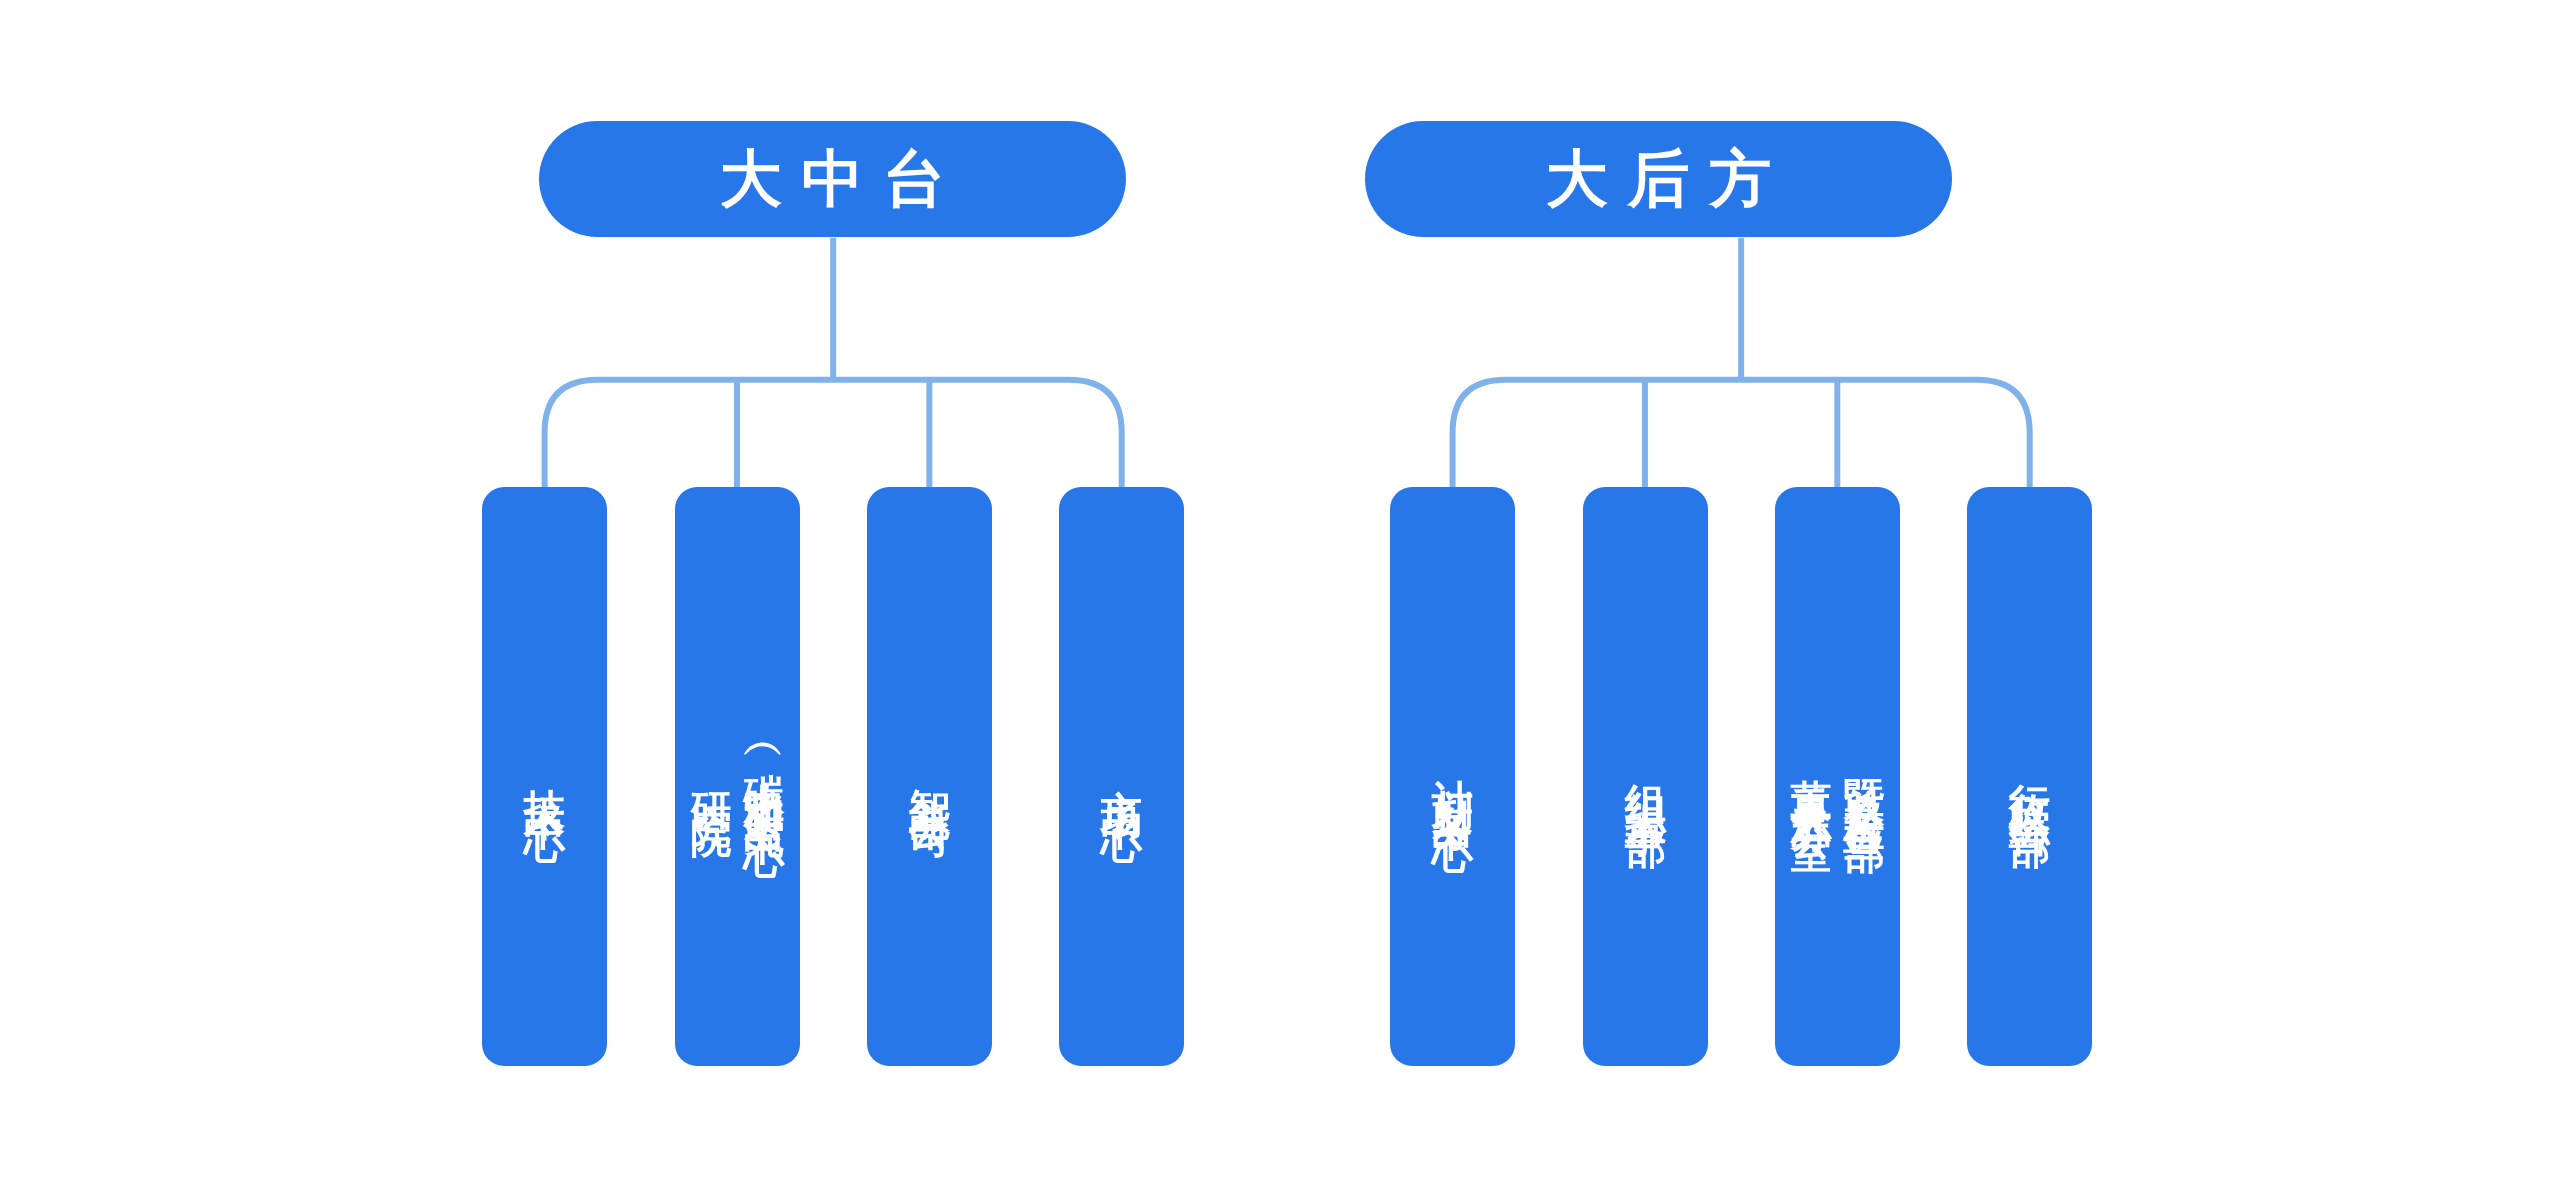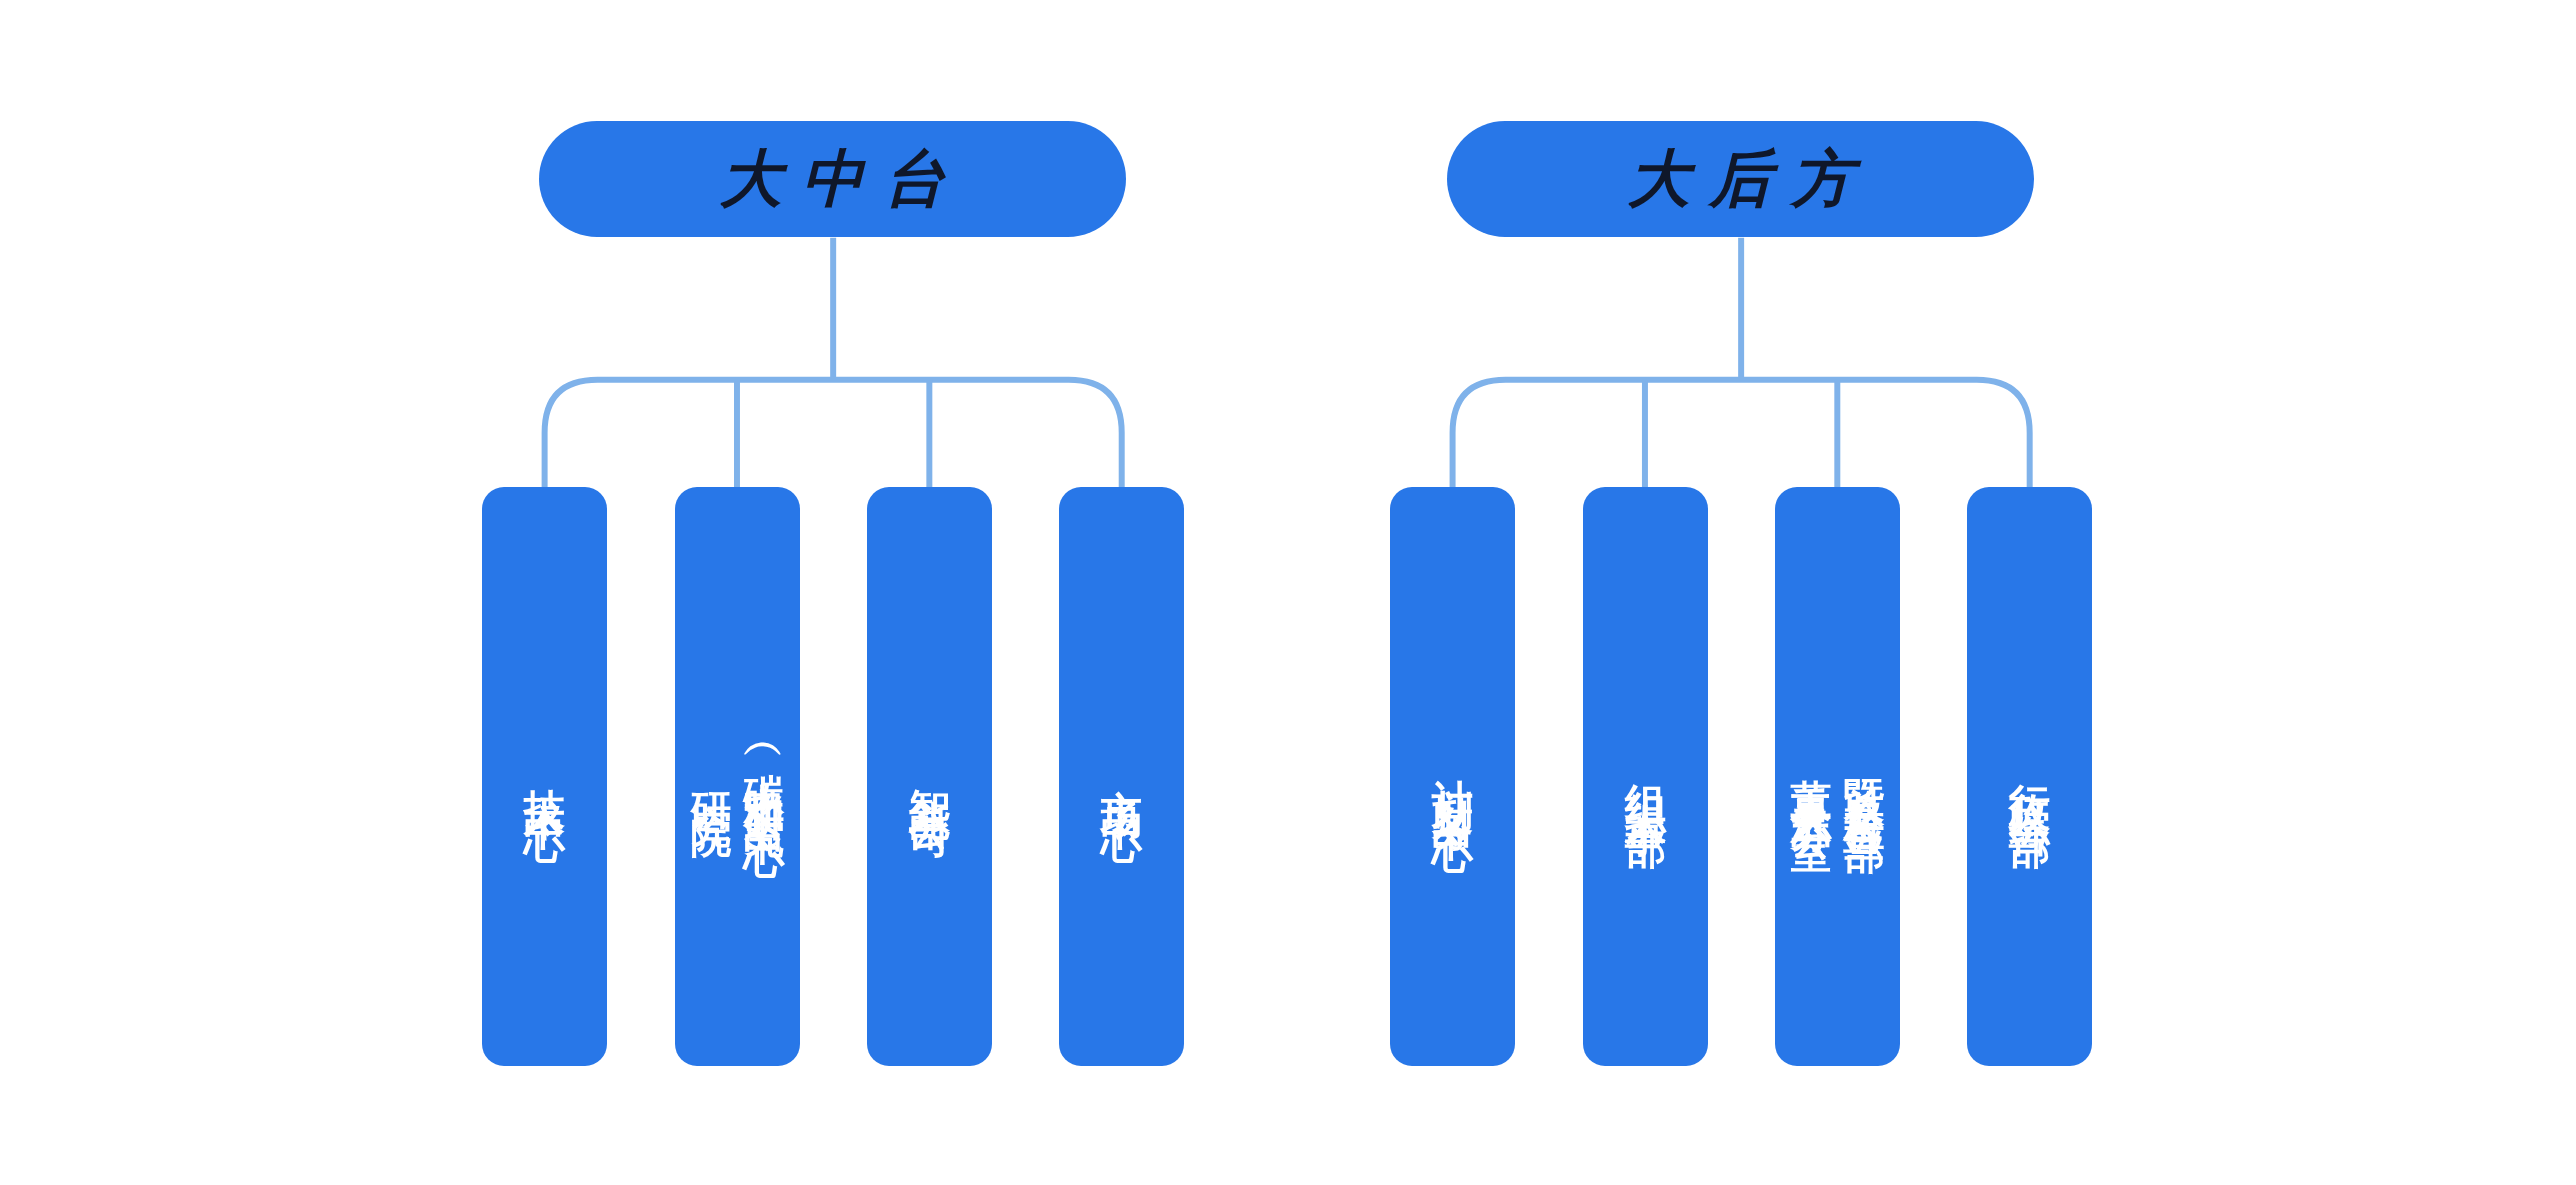--- a/index.html
+++ b/index.html
@@ -8,36 +8,36 @@
     font-family:"Liberation Sans",sans-serif;overflow:hidden;
   }
   .connectors{position:absolute;left:0;top:0;width:2576px;height:1186px;}
   .connectors path{fill:none;stroke-width:7px;}
   .pill{
     position:absolute;top:121px;width:587px;height:116px;
     background:#2877E8;border-radius:58px;
     display:flex;align-items:center;justify-content:center;
   }
   .pill-label{
-    color:#0f172a;font-size:62px;font-weight:700;
-    letter-spacing:0.32em;padding-left:0.32em;white-space:nowrap;font-style:italic;
+    color:#ffffff;font-size:62px;font-weight:700;
+    letter-spacing:0.32em;padding-left:0.32em;white-space:nowrap;
   }
   .child{
     position:absolute;top:487px;width:125px;height:579px;
     background:#2877E8;border-radius:22px;
     display:flex;align-items:center;justify-content:center;
   }
   .child-label{
     writing-mode:vertical-lr;text-orientation:mixed;
     white-space:pre-line;text-align:center;
     color:#ffffff;font-size:41px;font-weight:700;
     line-height:53px;letter-spacing:10.3px;
   }
   
-  .t1root{left:539px;}  .t2root{left:1447px;text-align:center;}
+  .t1root{left:539px;}  .t2root{left:1365px;text-align:center;}
   .t1c1{left:482px;}  .t1c2{left:675px;}  .t1c3{left:867px;} .t1c4{left:1059px;}
   .t2c1{left:1390px;} .t2c2{left:1583px;} .t2c3{left:1775px;} .t2c4{left:1967px;}
 </style>
 </head>
 <body>
 
 <div class="stage">
 
   <svg class="connectors" viewBox="0 0 3013 1387" aria-hidden="true">
     <g>

